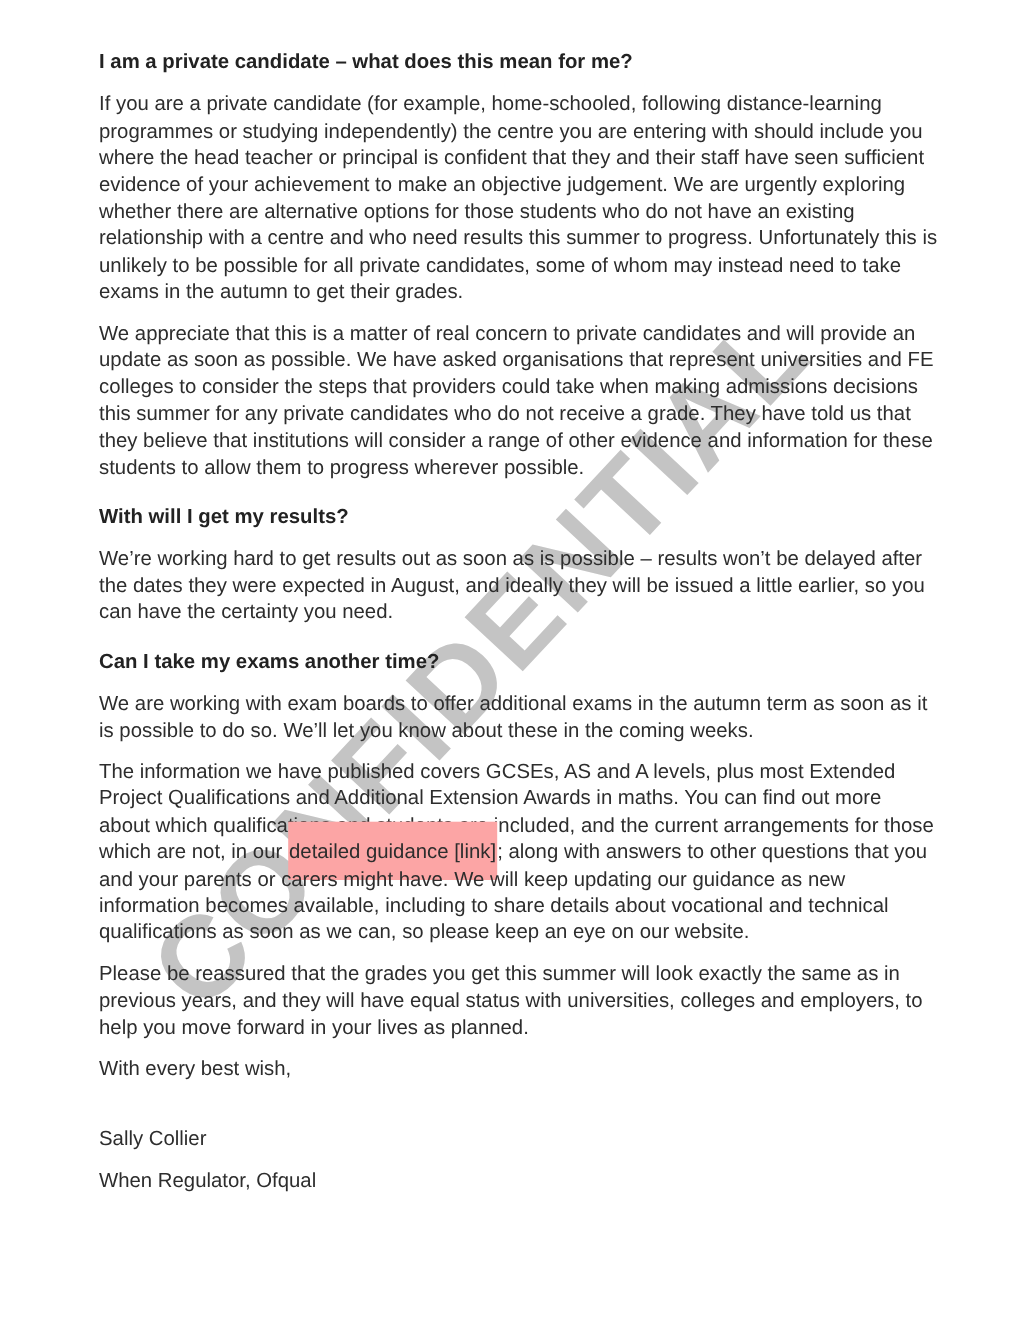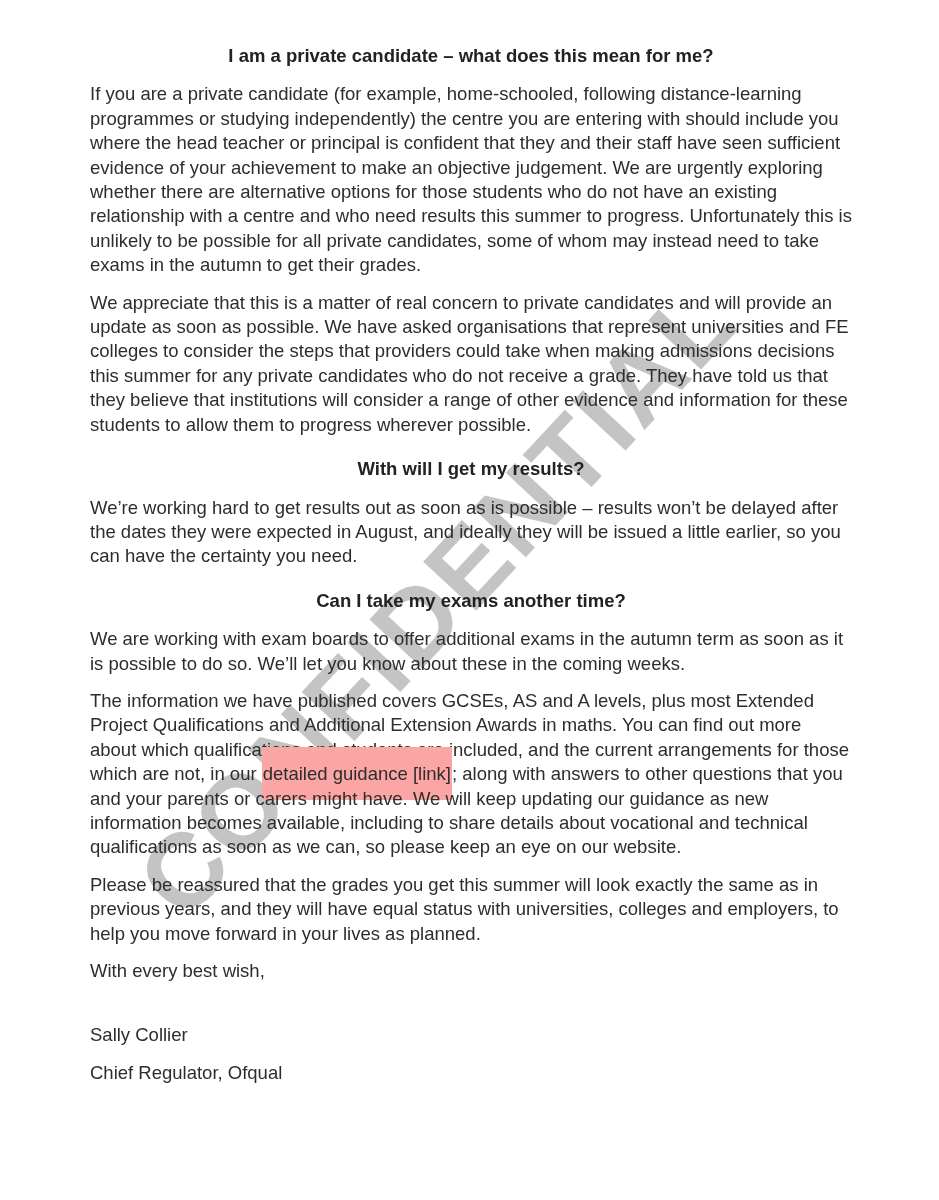--- a/index.html
+++ b/index.html
@@ -39,21 +39,20 @@
     padding: 44px 87px 40px 90px;
     color: #2d2d2d;
     font-size: 18.5px;
     line-height: 24.4px;
   }
   .heading {
     font-size: 18.5px;
     font-weight: bold;
     color: #222222;
     margin: 20px 0 14px 0;
-    text-align: center;
   }
   .letter-body .heading:first-child {
     margin-top: 0;
   }
   .para {
     margin: 0 0 13px 0;
     max-width: 770px;
   }
   .signature-name {
     margin-top: 40px;
@@ -74,15 +73,15 @@
       <p class="para"><span>If you are a private candidate (for example, home-schooled, following distance-learning programmes or studying independently) the centre you are entering with should include you where the head teacher or principal is confident that they and their staff have seen sufficient evidence of your achievement to make an objective judgement. We are urgently exploring whether there are alternative options for those students who do not have an existing relationship with a centre and who need results this summer to progress. Unfortunately this is unlikely to be possible for all private candidates, some of whom may instead need to take exams in the autumn to get their grades.</span></p>
       <p class="para"><span>We appreciate that this is a matter of real concern to private candidates and will provide an update as soon as possible. We have asked organisations that represent universities and FE colleges to consider the steps that providers could take when making admissions decisions this summer for any private candidates who do not receive a grade. They have told us that they believe that institutions will consider a range of other evidence and information for these students to allow them to progress wherever possible.</span></p>
       <h2 class="heading">With will I get my results?</h2>
       <p class="para"><span>We’re working hard to get results out as soon as is possible – results won’t be delayed after the dates they were expected in August, and ideally they will be issued a little earlier, so you can have the certainty you need.</span></p>
       <h2 class="heading">Can I take my exams another time?</h2>
       <p class="para"><span>We are working with exam boards to offer additional exams in the autumn term as soon as it is possible to do so. We’ll let you know about these in the coming weeks.</span></p>
       <p class="para"><span>The information we have published covers GCSEs, AS and A levels, plus most Extended Project Qualifications and Additional Extension Awards in maths. You can find out more about which qualifications and students are included, and the current arrangements for those which are not, in our </span><span class="highlight">detailed guidance [link]</span><span>; along with answers to other questions that you and your parents or carers might have. We will keep updating our guidance as new information becomes available, including to share details about vocational and technical qualifications as soon as we can, so please keep an eye on our website.</span></p>
       <p class="para"><span>Please be reassured that the grades you get this summer will look exactly the same as in previous years, and they will have equal status with universities, colleges and employers, to help you move forward in your lives as planned.</span></p>
       <p class="para"><span>With every best wish,</span></p>
       <p class="para signature-name"><span>Sally Collier</span></p>
-      <p class="para signature-role"><span>Chief Regulator, Ofqual</span></p>
+      <p class="para signature-role"><span>When Regulator, Ofqual</span></p>
     </article>
 </div>
 
 </body></html>

